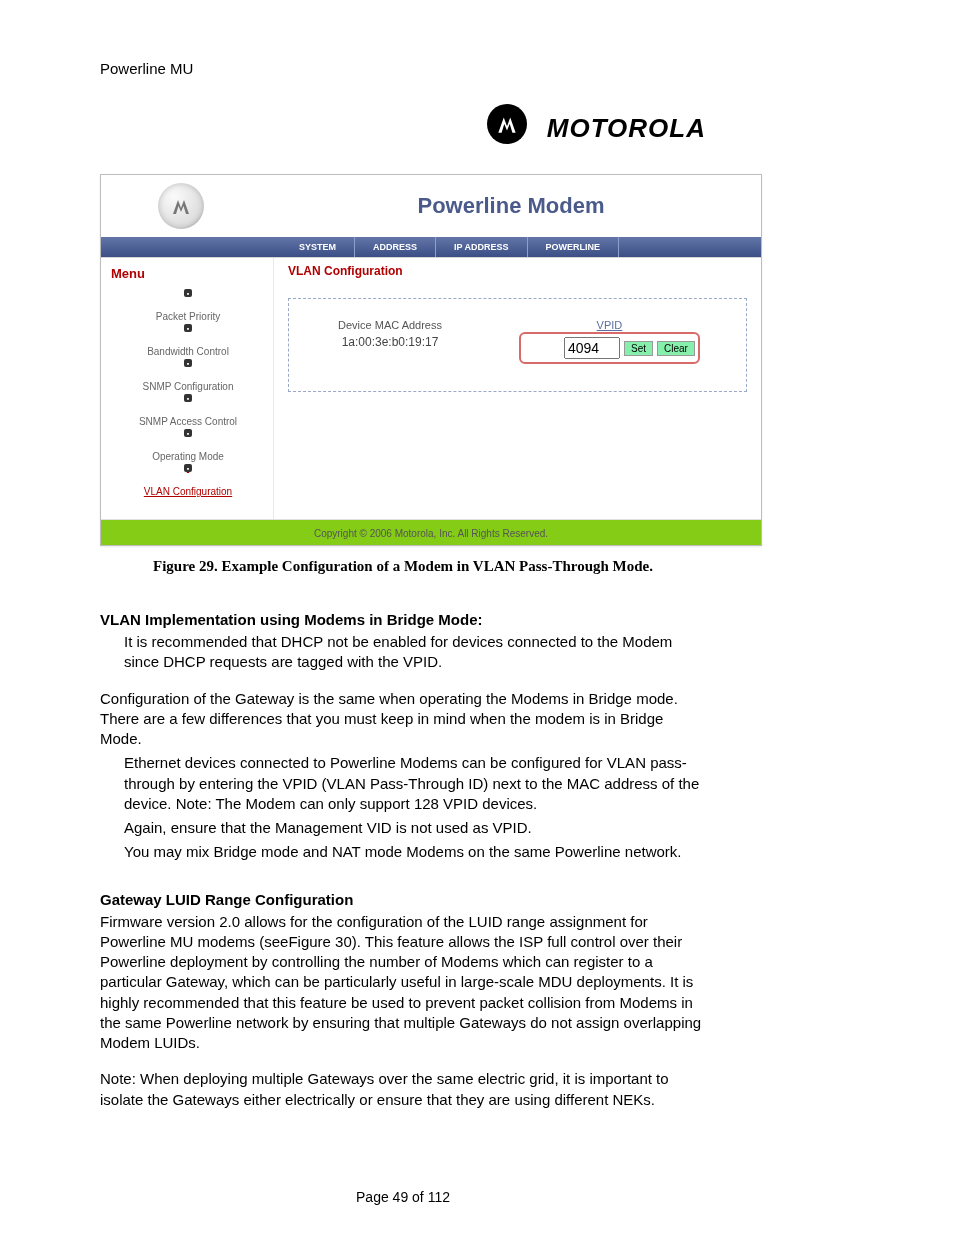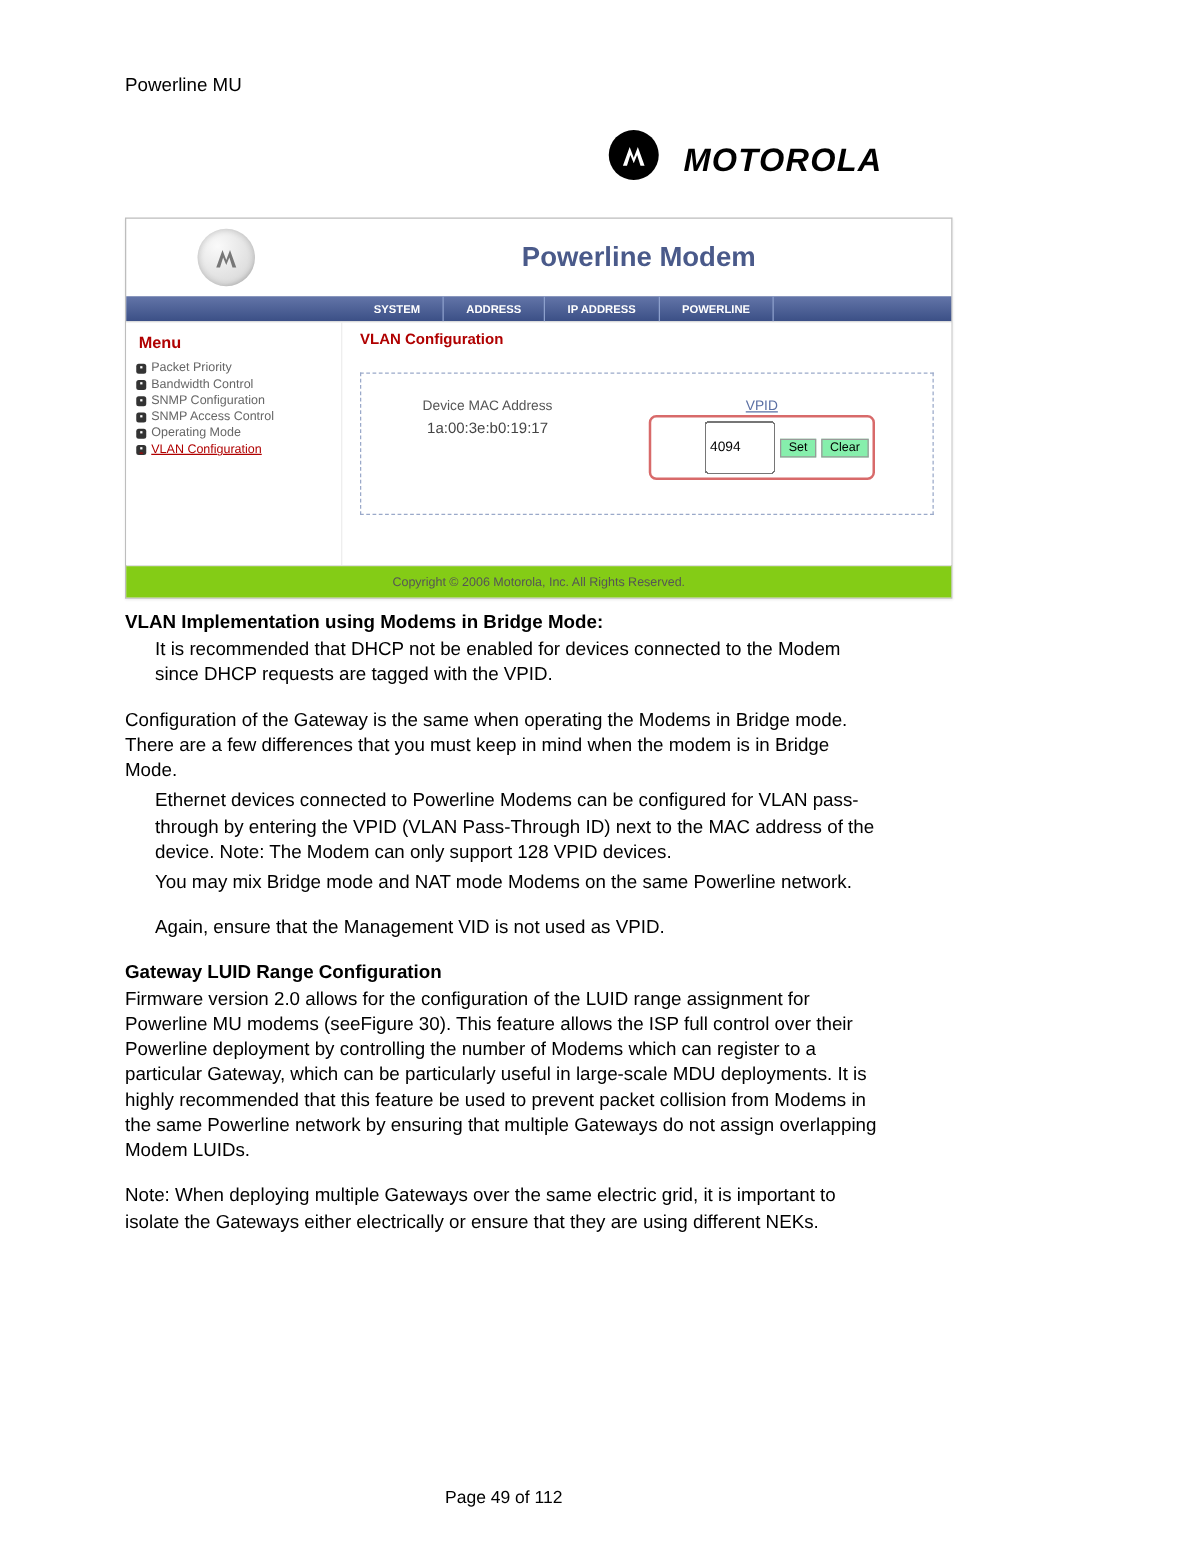--- a/index.html
+++ b/index.html
@@ -122,24 +122,25 @@
   }
   .shot-side-title {
     color: #b00000;
     font-weight: bold;
     font-size: 13px;
     margin: 2px 0 8px 4px;
   }
   .shot-menu-item {
     display: flex;
     align-items: center;
-    gap: 4px;
+    gap: 14px;
     font-size: 10px;
     margin: 2px 0 2px 2px;
     color: #666;
+    flex-direction: column;
   }
   .shot-menu-item.active { color: #b00000; text-decoration: underline; }
   .shot-bullet {
     width: 8px; height: 8px;
     background: #333;
     border-radius: 2px;
     display: inline-flex; align-items: center; justify-content: center;
     color: #fff; font-size: 7px; line-height: 1;
   }
   .shot-main {
@@ -177,22 +178,22 @@
     display: flex;
     align-items: center;
     gap: 4px;
     outline: 2px solid #d86a6a;
     outline-offset: 1px;
     border-radius: 3px;
     padding: 2px;
   }
   .shot-vpid-input {
     width: 48px;
-    font-size: 11px;
-    padding: 13px 2px;
+    font-size: 14px;
+    padding: 1px 2px;
     margin-left: 40px;
   }
   .shot-btn {
     font-size: 10px;
     padding: 1px 6px;
     background: #86efac;
     border: 1px solid #999;
   }
   .shot-footer {
     font-size: 10px;
@@ -299,27 +300,28 @@
               <button class="shot-btn">Set</button>
               <button class="shot-btn">Clear</button>
             </div>
           </div>
         </div>
       </div>
     </div>
     <div class="shot-footer">Copyright  ©   2006  Motorola, Inc.  All Rights Reserved.</div>
   </div>
 
+  <div class="figure-caption">Figure 29. Example Configuration of a Modem in VLAN Pass-Through Mode.</div>
 
   <p class="body-heading">VLAN Implementation using Modems in Bridge Mode:</p>
   <p class="body-text indented">It is recommended that DHCP not be enabled for devices connected to the Modem since DHCP requests are tagged with the VPID.</p>
 
   <p class="body-text">Configuration of the Gateway is the same when operating the Modems in Bridge mode. There are a few differences that you must keep in mind when the modem is in Bridge Mode.</p>
   <p class="body-text indented" style="margin-top:-12px">Ethernet devices connected to Powerline Modems can be configured for VLAN pass-through by entering the VPID (VLAN Pass-Through ID) next to the MAC address of the device. Note: The Modem can only support 128 VPID devices.</p>
+  <p class="body-text indented" style="margin-top:-12px">Again, ensure that the Management VID is not used as VPID.</p>
   <p class="body-text indented" style="margin-top:-12px;margin-bottom:28px">You may mix Bridge mode and NAT mode Modems on the same Powerline network.</p>
-  <p class="body-text indented" style="margin-top:-12px">Again, ensure that the Management VID is not used as VPID.</p>
 
   <p class="body-heading">Gateway LUID Range Configuration</p>
   <p class="body-text">Firmware version 2.0 allows for the configuration of the LUID range assignment for Powerline MU modems (seeFigure 30).  This feature allows the ISP full control over their Powerline deployment by controlling the number of Modems which can register to a particular Gateway, which can be particularly useful in large-scale MDU deployments.  It is highly recommended that this feature be used to prevent packet collision from Modems in the same Powerline network by ensuring that multiple Gateways do not assign overlapping Modem LUIDs.</p>
   <p class="body-text">Note:  When deploying multiple Gateways over the same electric grid, it is important to isolate the Gateways either electrically or ensure that they are using different NEKs.</p>
 
   <div class="page-number">Page 49 of 112</div>
 </div>
 
 </body></html>

